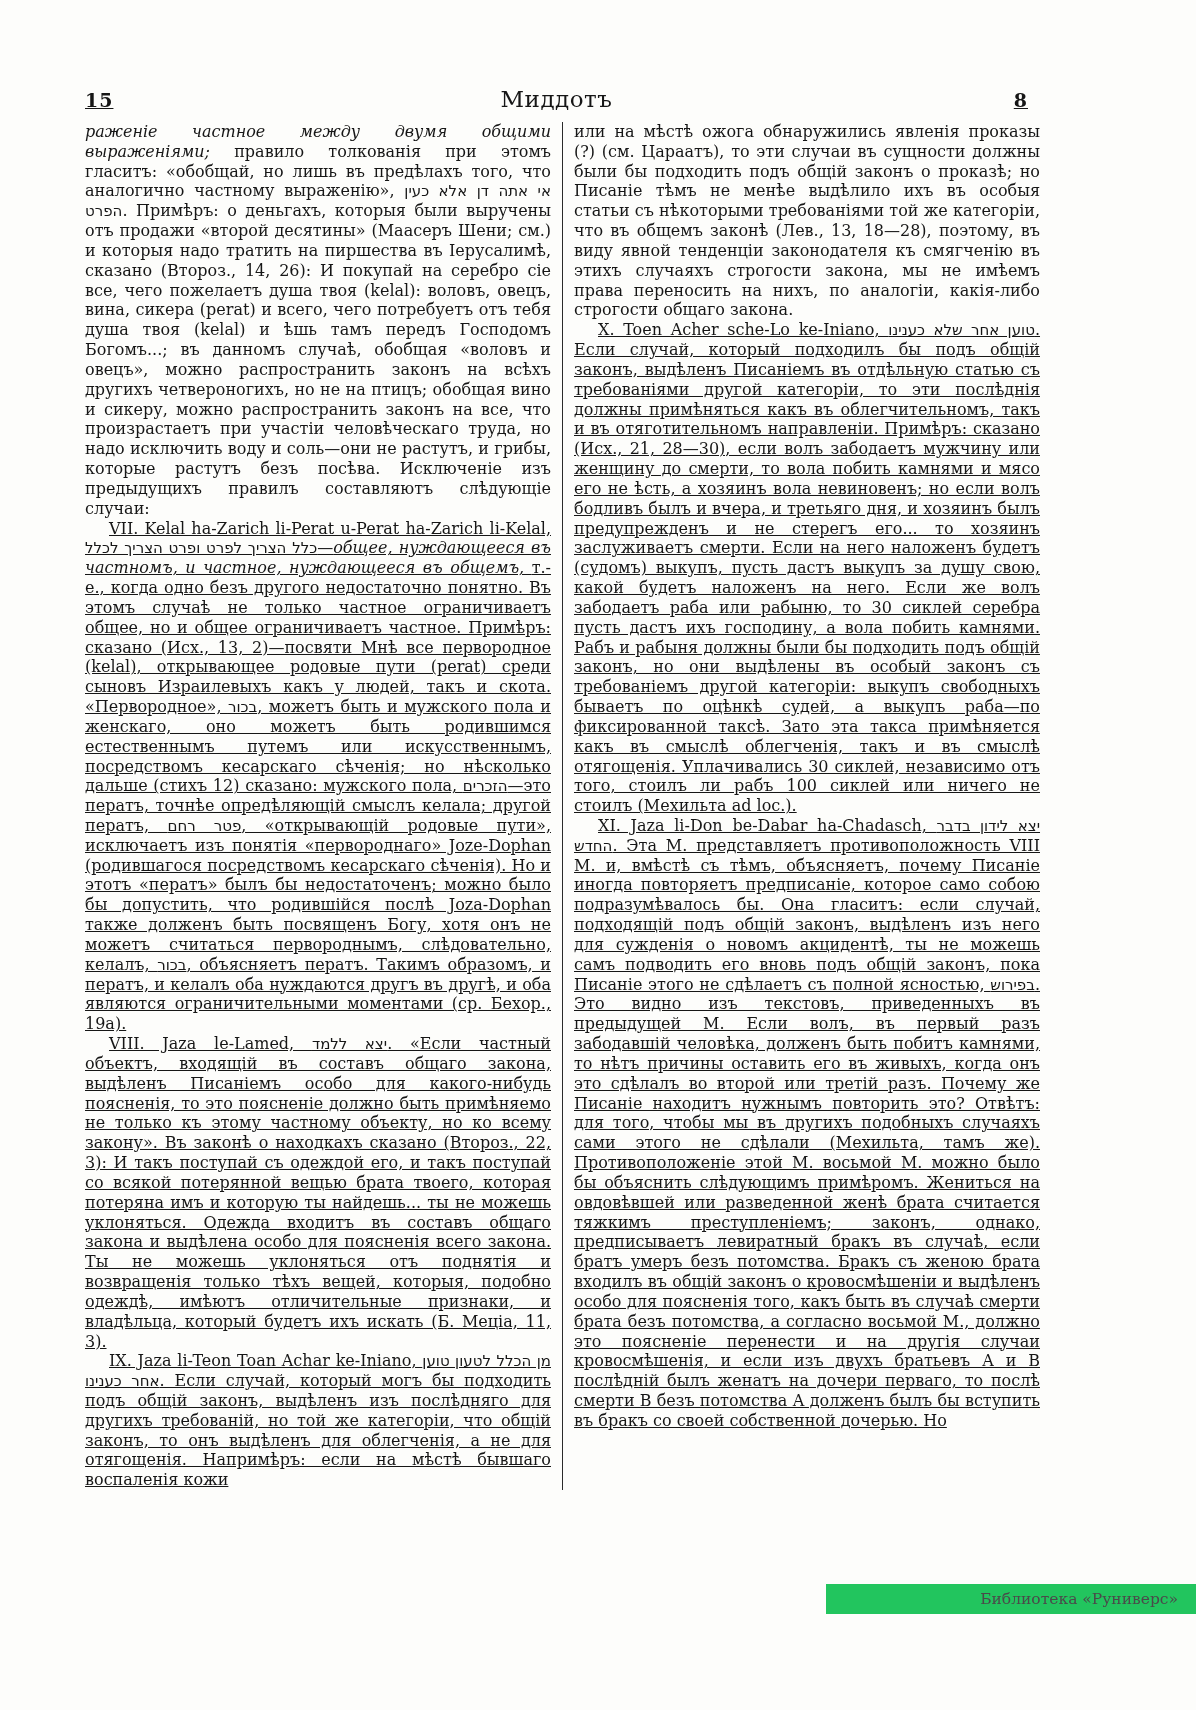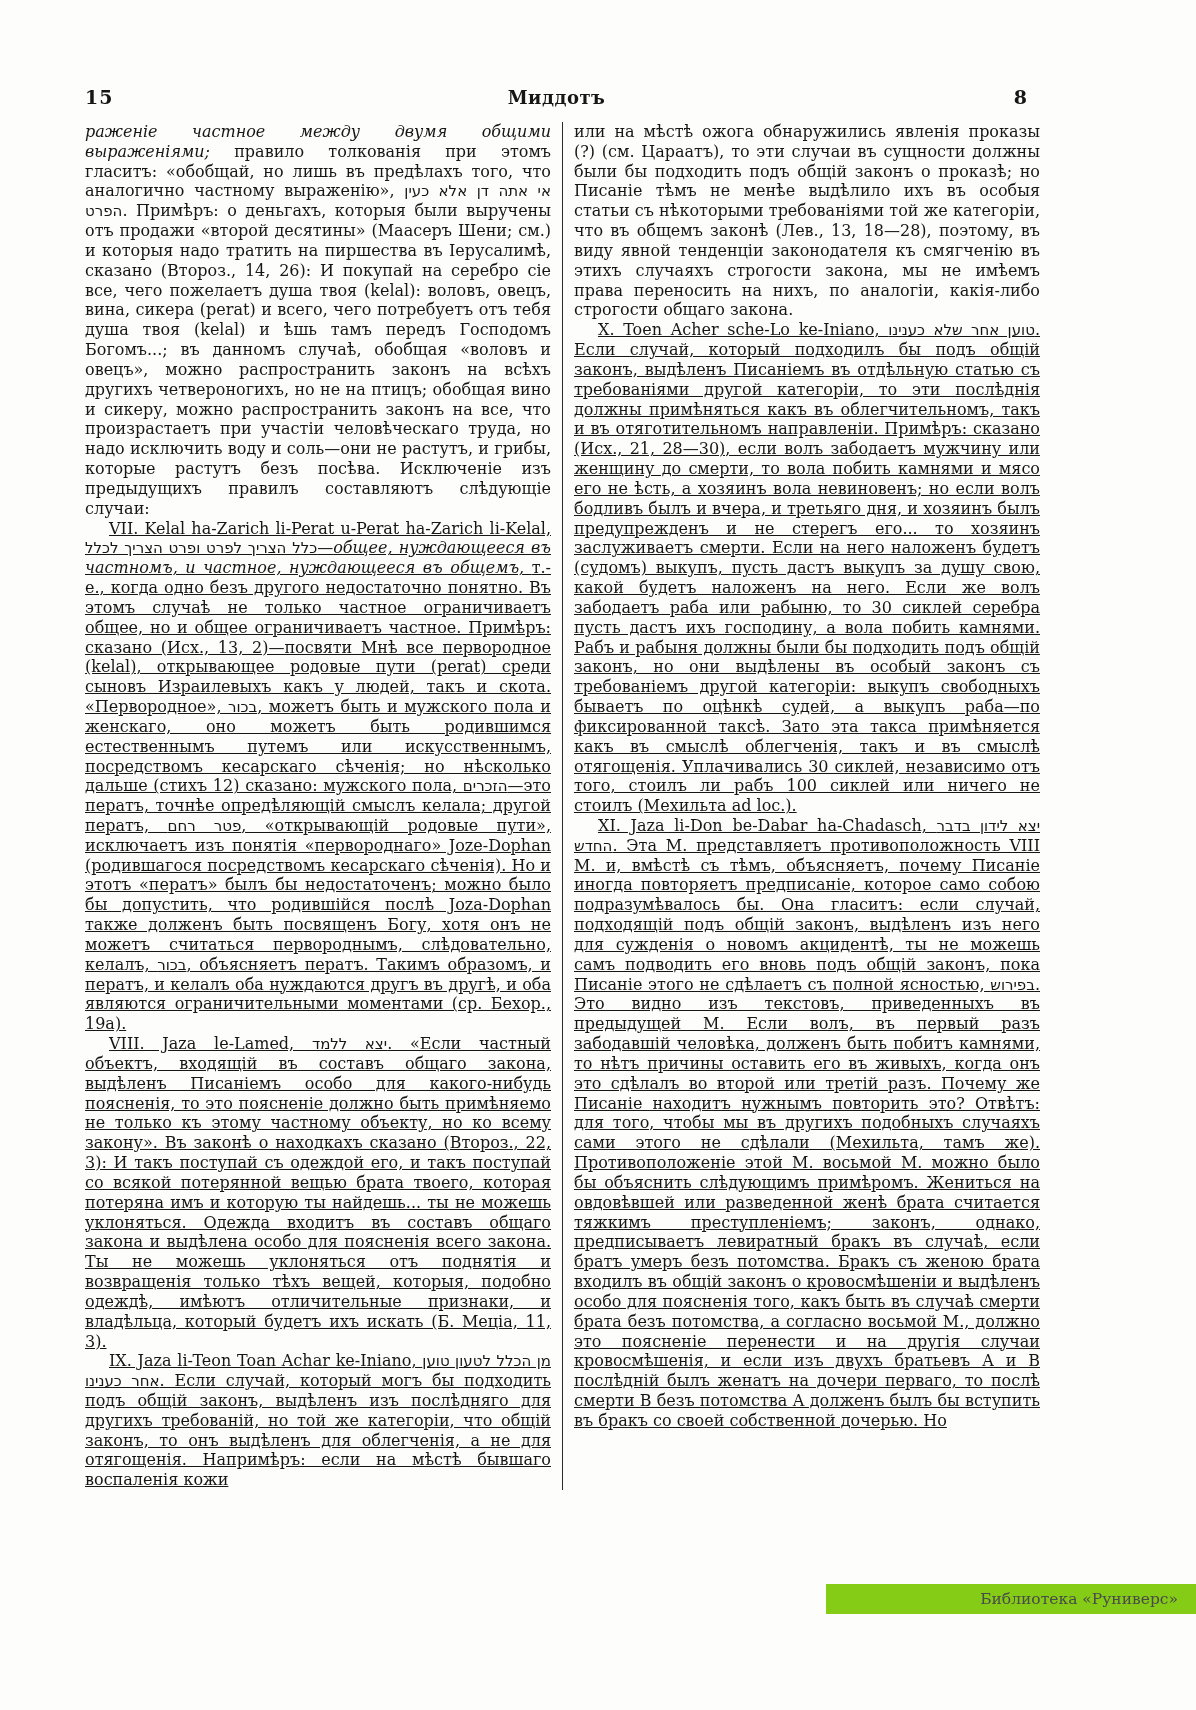--- a/index.html
+++ b/index.html
@@ -12,25 +12,25 @@
     overflow: hidden;
   }
   .page { position: absolute; inset: 0; }
 
   .page-header {
     position: absolute;
     top: 86px; left: 85px; width: 943px;
     display: flex; align-items: baseline;
     font-size: 19px;
   }
-  .pageno { width: 90px; font-weight: bold; letter-spacing: 1px; }
+  .pageno { width: 90px; font-weight: bold; letter-spacing: 1px; text-decoration: underline; }
   .pageno.right { text-align: right; }
   .running-title {
     flex: 1; text-align: center;
-    font-weight: bold; font-size: 18px; letter-spacing: 0.5px;
+    font-weight: normal; font-size: 23px; letter-spacing: 0.5px;
   }
 
   .columns {
     position: absolute;
     top: 122px; left: 85px; width: 955px;
     display: flex;
   }
   .col {
     width: 466px;
     font-size: 16px;
@@ -46,21 +46,21 @@
   .heb {
     font-family: "DejaVu Sans", sans-serif;
     font-size: 15px;
     unicode-bidi: isolate;
   }
 
   .page-footer {
     position: absolute;
     right: 0; bottom: 96px;
     width: 370px; height: 30px;
-    background: #84cc16;
+    background: #22c55e;
     display: flex; align-items: center; justify-content: flex-end;
     padding-right: 18px; box-sizing: border-box;
     color: #4a4a4a;
     font-size: 15.5px;
     font-family: "DejaVu Serif", "Liberation Serif", serif;
   }
 </style>
 </head>
 <body>
 

